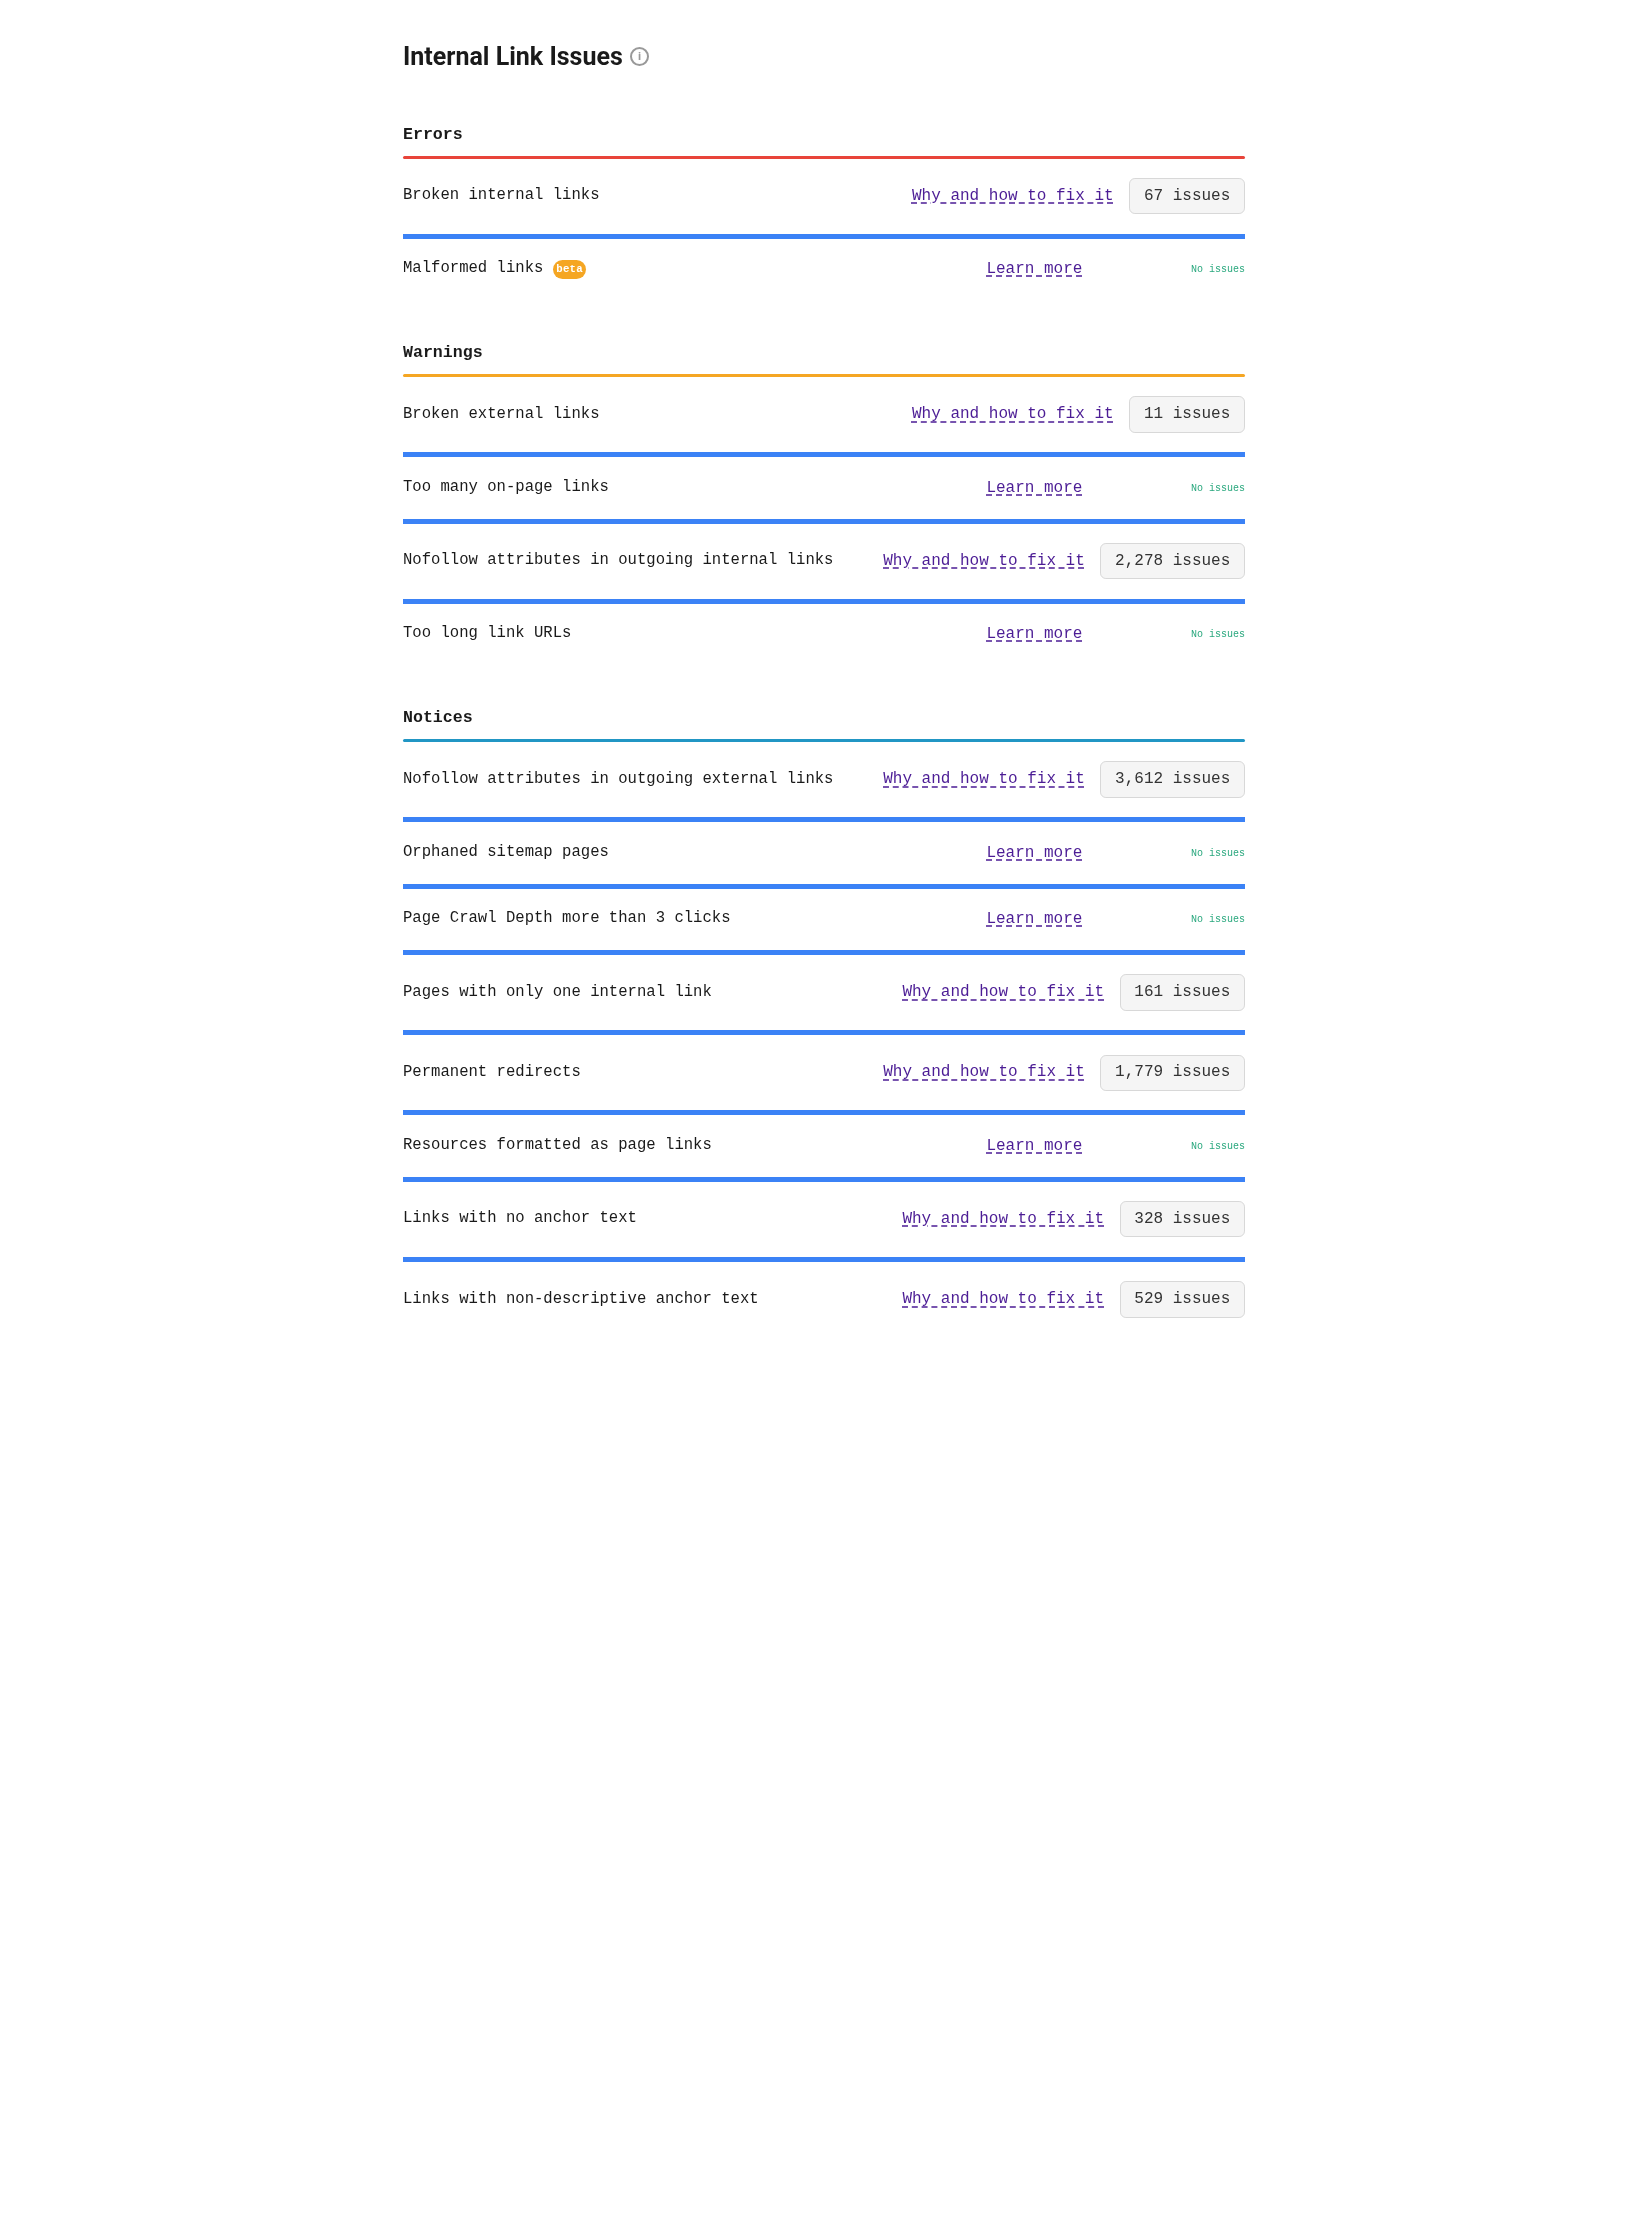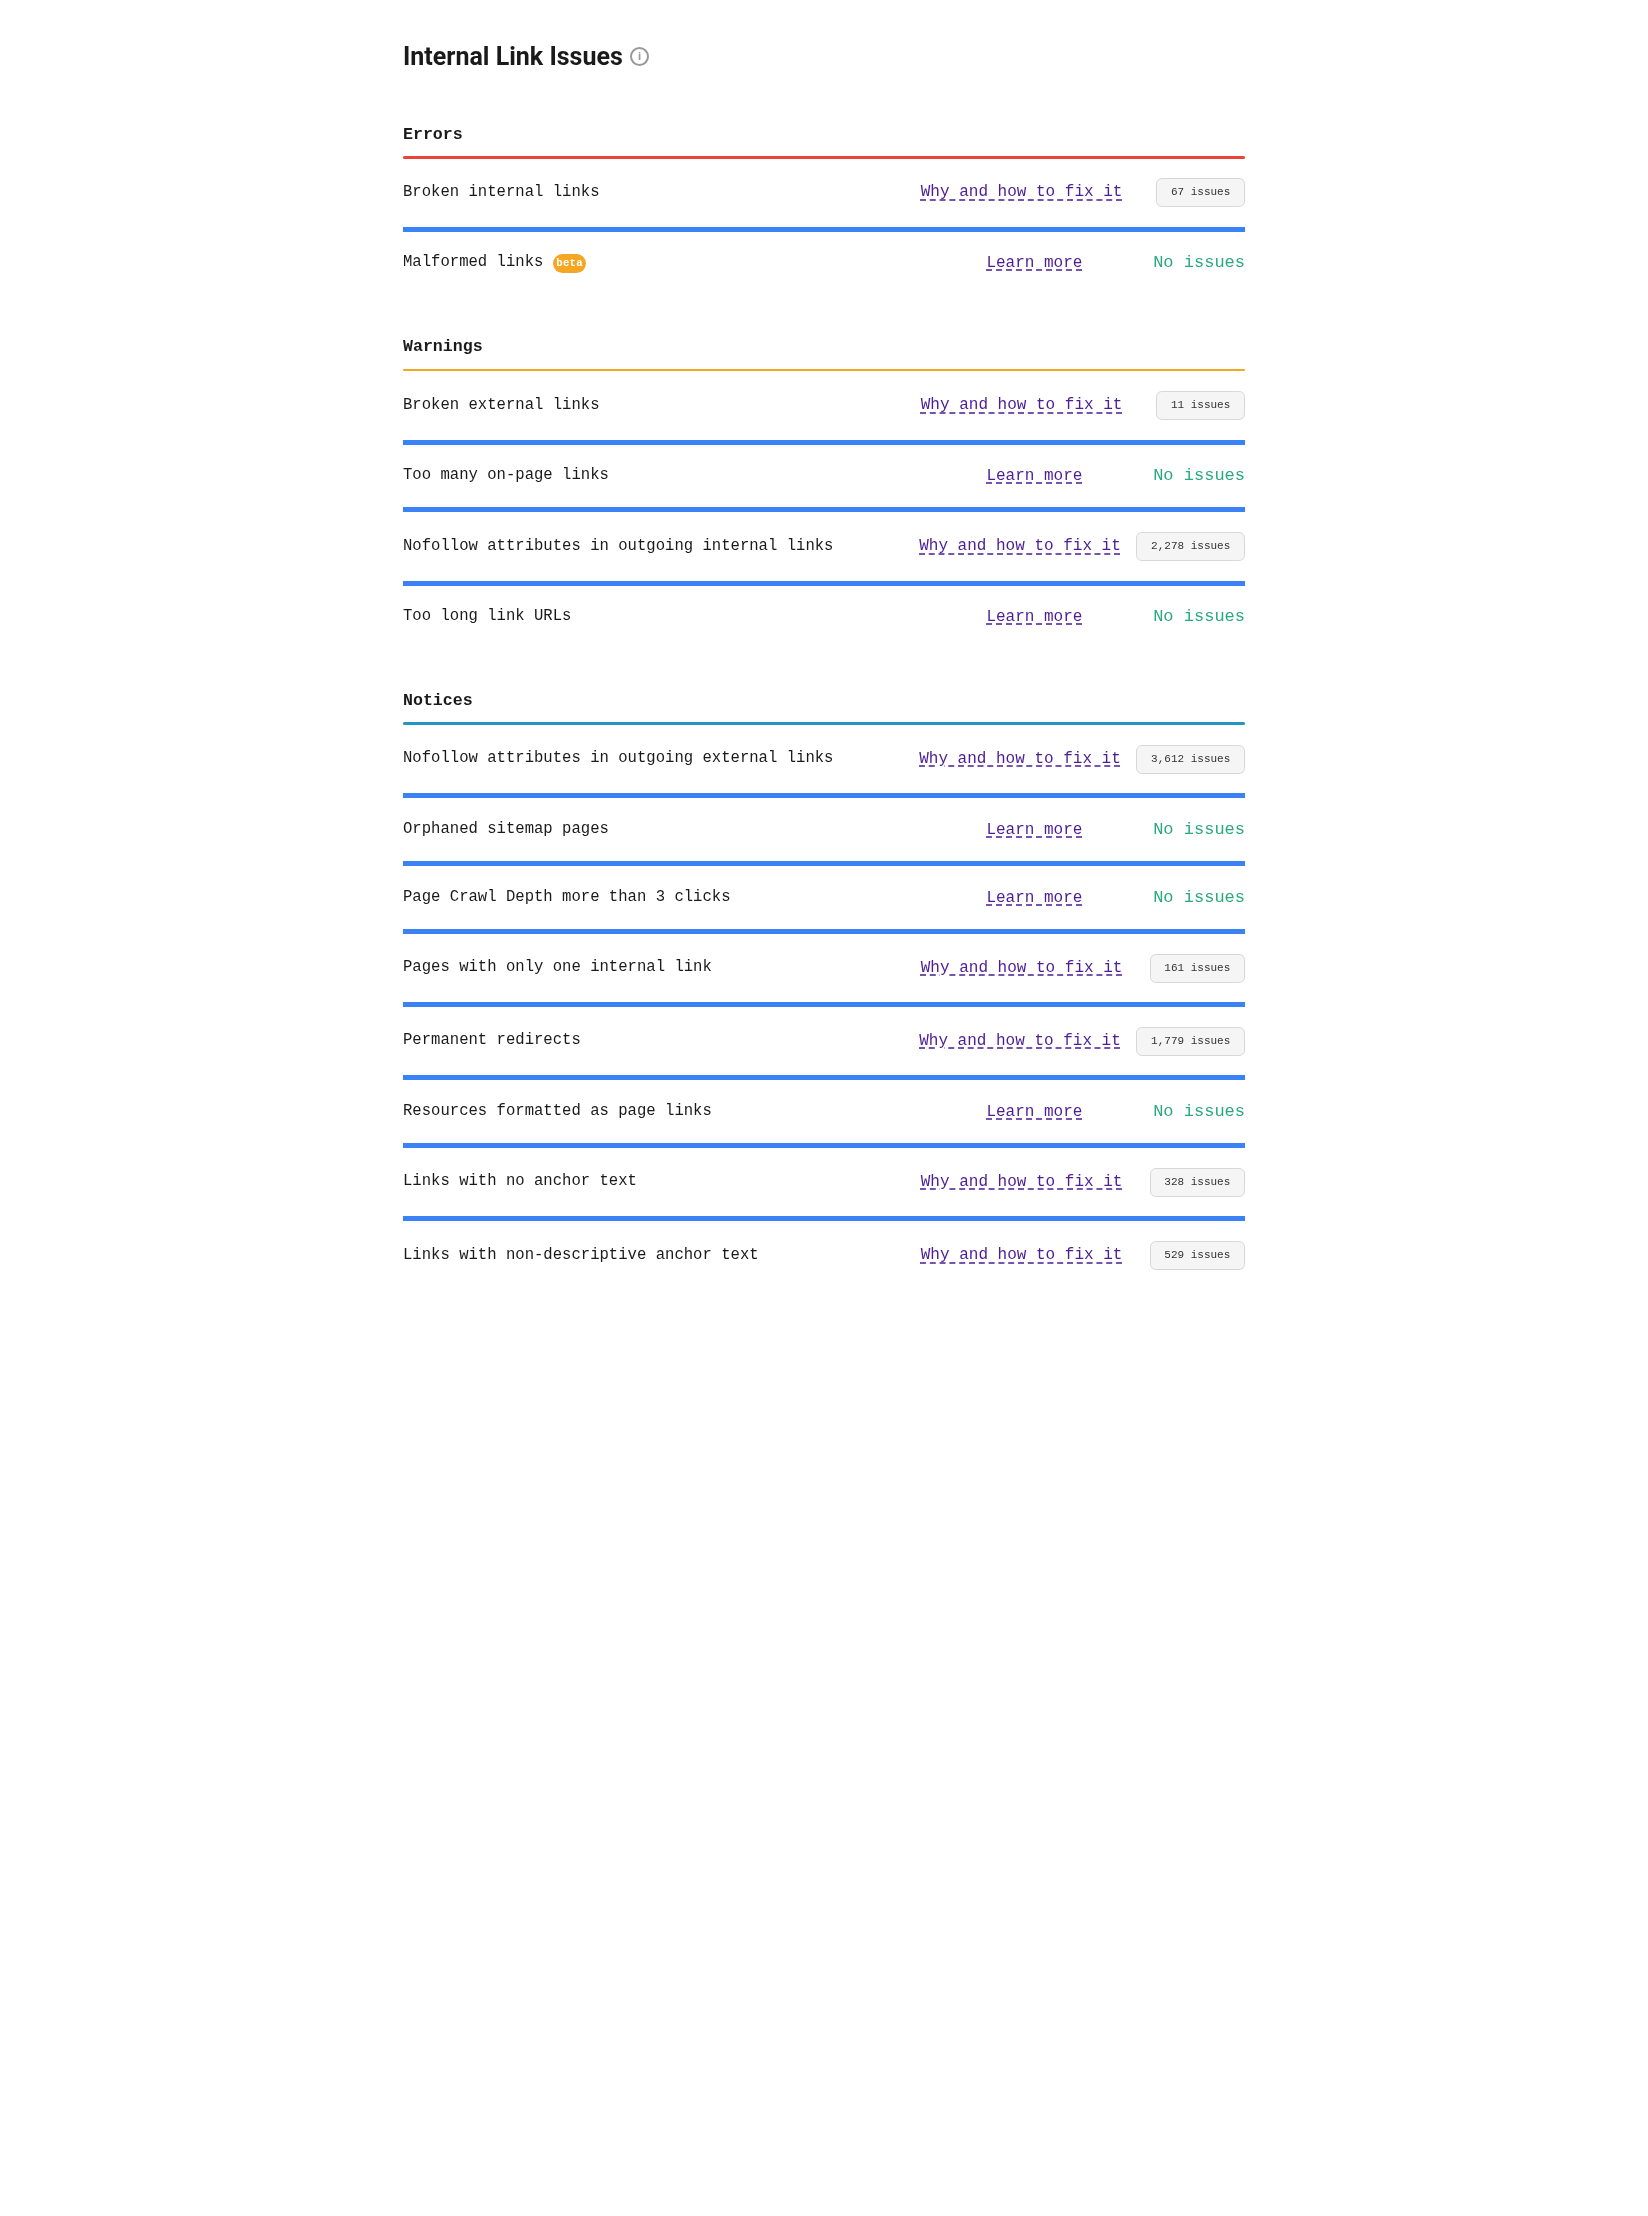--- a/index.html
+++ b/index.html
@@ -120,28 +120,28 @@
       min-width: 107px;
       text-align: right;
     }
 
     .count-badge {
       display: inline-block;
       background: #f5f5f5;
       border: 1px solid #d8d8d8;
       border-radius: 5.9px;
       padding: 5.9px 13.7px;
-      font-size: 11px;
+      font-size: 16px;
       color: #333333;
       white-space: nowrap;
     }
 
     .no-issues {
       color: #2aa87e;
-      font-size: 17px;
+      font-size: 10px;
       font-weight: 500;
       text-align: center;
     }
 
     .section-gap {
       height: 23.4px;
     }
   </style>
 </head>
 <body>

